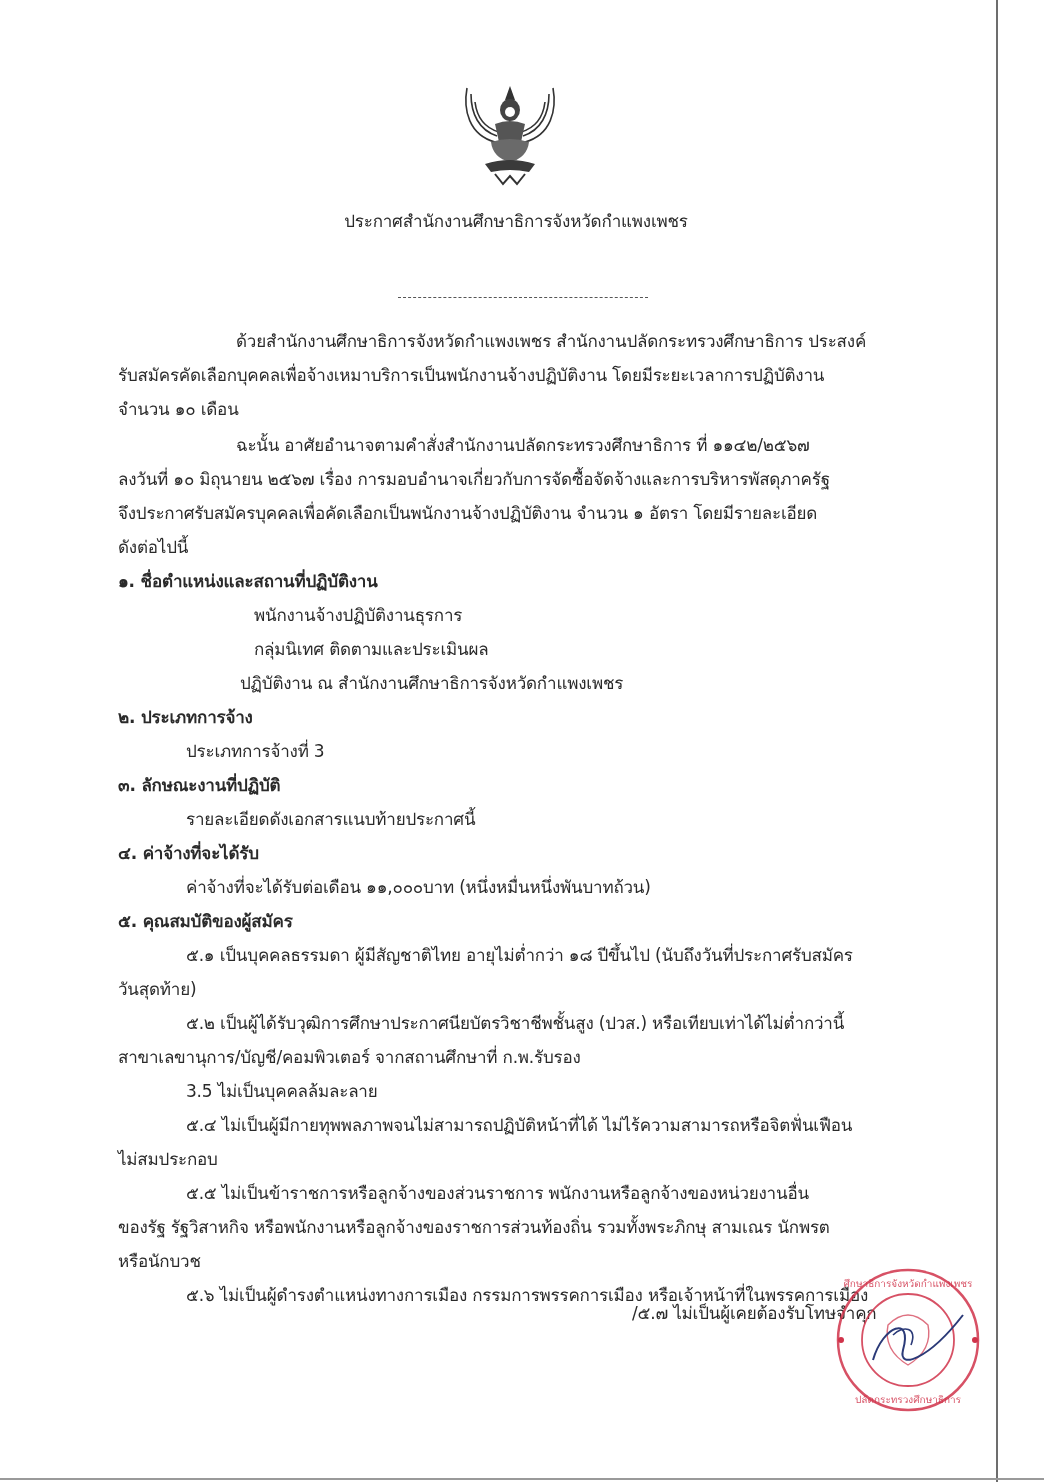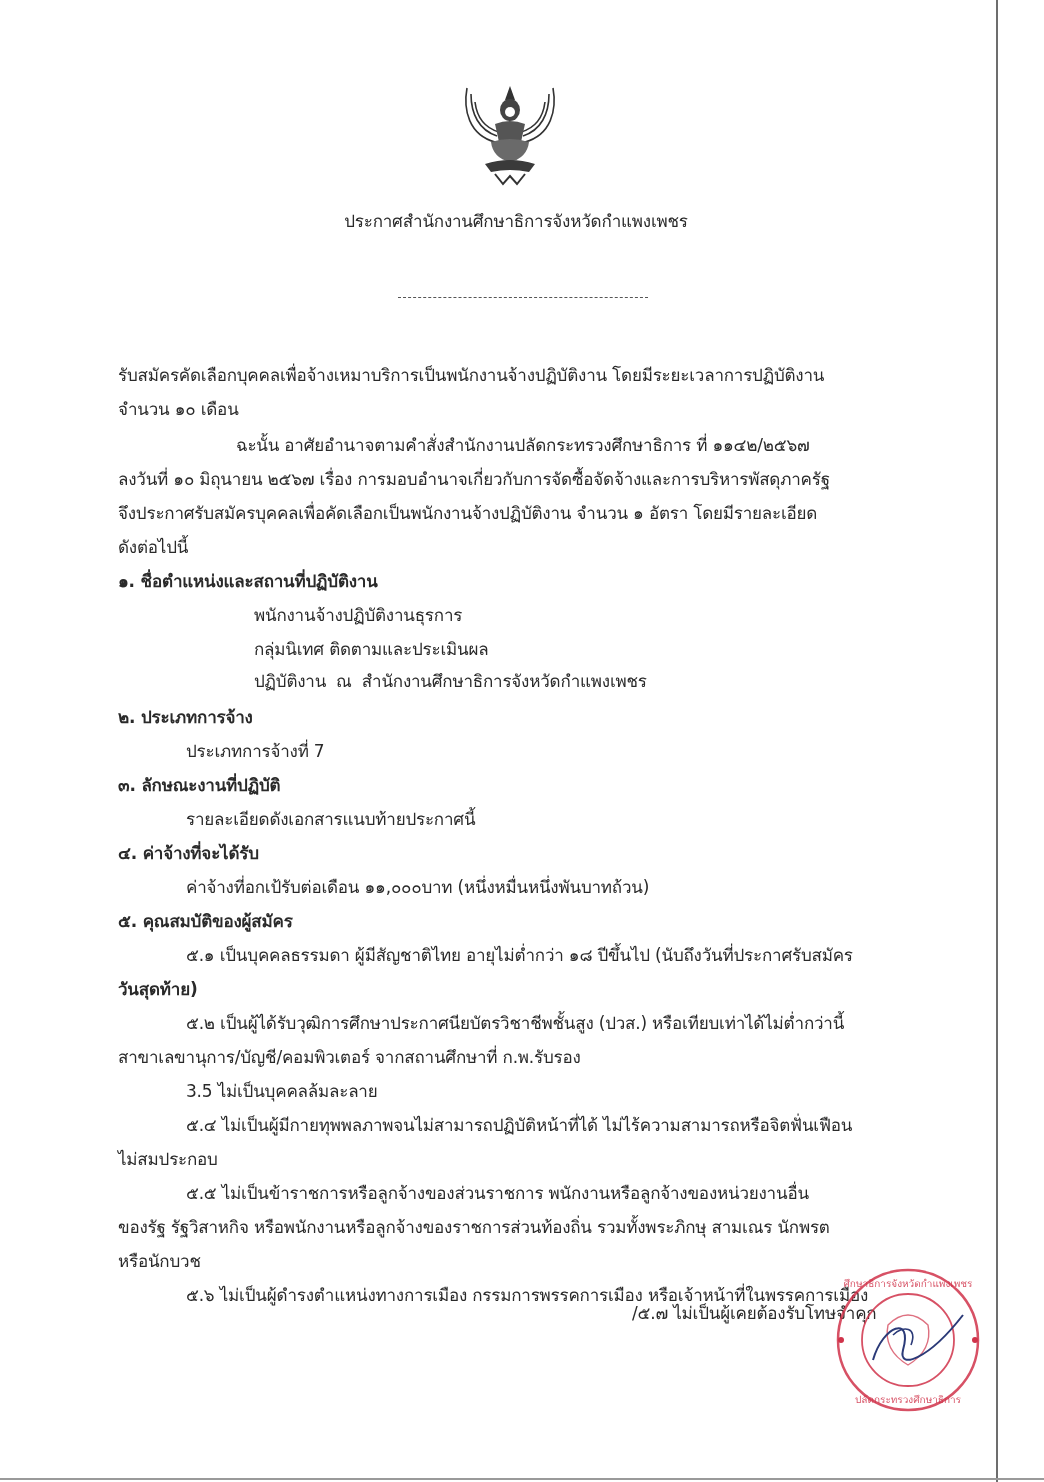--- a/index.html
+++ b/index.html
@@ -54,45 +54,46 @@
     <ellipse cx="55" cy="32" rx="5" ry="5" fill="#fff"></ellipse>
     <path d="M40 44 Q55 38 70 44 L66 62 Q55 68 44 62 Z" fill="#555"></path>
     <path d="M36 62 Q55 56 74 62 Q72 78 55 82 Q38 78 36 62 Z" fill="#6a6a6a"></path>
     <path d="M30 84 Q55 76 80 84 L74 92 Q55 88 36 92 Z" fill="#3a3a3a"></path>
     <path d="M40 94 L48 104 L55 96 L62 104 L70 94" fill="none" stroke="#333" stroke-width="2"></path>
   </svg>
 
   <div class="t center" style="top:210px;">ประกาศสำนักงานศึกษาธิการจังหวัดกำแพงเพชร</div>
   <div class="divider"></div>
 
+  <div class="t" style="left:236px; top:330px;">ด้วยสำนักงานศึกษาธิการจังหวัดกำแพงเพชร สำนักงานปลัดกระทรวงศึกษาธิการ ประสงค์</div>
   <div class="t" style="left:118px; top:364px;">รับสมัครคัดเลือกบุคคลเพื่อจ้างเหมาบริการเป็นพนักงานจ้างปฏิบัติงาน โดยมีระยะเวลาการปฏิบัติงาน</div>
   <div class="t" style="left:118px; top:398px;">จำนวน ๑๐ เดือน</div>
 
   <div class="t" style="left:236px; top:434px;">ฉะนั้น อาศัยอำนาจตามคำสั่งสำนักงานปลัดกระทรวงศึกษาธิการ ที่ ๑๑๔๒/๒๕๖๗</div>
   <div class="t" style="left:118px; top:468px;">ลงวันที่ ๑๐ มิถุนายน ๒๕๖๗ เรื่อง การมอบอำนาจเกี่ยวกับการจัดซื้อจัดจ้างและการบริหารพัสดุภาครัฐ</div>
   <div class="t" style="left:118px; top:502px;">จึงประกาศรับสมัครบุคคลเพื่อคัดเลือกเป็นพนักงานจ้างปฏิบัติงาน จำนวน ๑ อัตรา โดยมีรายละเอียด</div>
   <div class="t" style="left:118px; top:536px;">ดังต่อไปนี้</div>
 
   <div class="t h" style="left:118px; top:570px;">๑. ชื่อตำแหน่งและสถานที่ปฏิบัติงาน</div>
   <div class="t" style="left:254px; top:604px;">พนักงานจ้างปฏิบัติงานธุรการ</div>
   <div class="t" style="left:254px; top:638px;">กลุ่มนิเทศ ติดตามและประเมินผล</div>
-  <div class="t" style="left:254px; top:672px;font-family:Liberation Mono, monospace;">ปฏิบัติงาน ณ สำนักงานศึกษาธิการจังหวัดกำแพงเพชร</div>
+  <div class="t" style="left:240px; top:672px;">ปฏิบัติงาน ณ สำนักงานศึกษาธิการจังหวัดกำแพงเพชร</div>
 
   <div class="t h" style="left:118px; top:706px;">๒. ประเภทการจ้าง</div>
-  <div class="t" style="left:186px; top:740px;">ประเภทการจ้างที่ 7</div>
+  <div class="t" style="left:186px; top:740px;">ประเภทการจ้างที่ 3</div>
 
   <div class="t h" style="left:118px; top:774px;">๓. ลักษณะงานที่ปฏิบัติ</div>
   <div class="t" style="left:186px; top:808px;">รายละเอียดดังเอกสารแนบท้ายประกาศนี้</div>
 
   <div class="t h" style="left:118px; top:842px;">๔. ค่าจ้างที่จะได้รับ</div>
-  <div class="t" style="left:186px; top:876px;">ค่าจ้างที่อกเป้รับต่อเดือน ๑๑,๐๐๐บาท (หนึ่งหมื่นหนึ่งพันบาทถ้วน)</div>
+  <div class="t" style="left:186px; top:876px;">ค่าจ้างที่จะได้รับต่อเดือน ๑๑,๐๐๐บาท (หนึ่งหมื่นหนึ่งพันบาทถ้วน)</div>
 
   <div class="t h" style="left:118px; top:910px;">๕. คุณสมบัติของผู้สมัคร</div>
   <div class="t" style="left:186px; top:944px;">๕.๑ เป็นบุคคลธรรมดา ผู้มีสัญชาติไทย อายุไม่ต่ำกว่า ๑๘ ปีขึ้นไป (นับถึงวันที่ประกาศรับสมัคร</div>
-  <div class="t" style="left:118px; top:978px;font-weight:bold;">วันสุดท้าย)</div>
+  <div class="t" style="left:118px; top:978px;">วันสุดท้าย)</div>
   <div class="t" style="left:186px; top:1012px;">๕.๒ เป็นผู้ได้รับวุฒิการศึกษาประกาศนียบัตรวิชาชีพชั้นสูง (ปวส.) หรือเทียบเท่าได้ไม่ต่ำกว่านี้</div>
   <div class="t" style="left:118px; top:1046px;">สาขาเลขานุการ/บัญชี/คอมพิวเตอร์ จากสถานศึกษาที่ ก.พ.รับรอง</div>
   <div class="t" style="left:186px; top:1080px;">3.5 ไม่เป็นบุคคลล้มละลาย</div>
   <div class="t" style="left:186px; top:1114px;">๕.๔ ไม่เป็นผู้มีกายทุพพลภาพจนไม่สามารถปฏิบัติหน้าที่ได้ ไม่ไร้ความสามารถหรือจิตฟั่นเฟือน</div>
   <div class="t" style="left:118px; top:1148px;">ไม่สมประกอบ</div>
   <div class="t" style="left:186px; top:1182px;">๕.๕ ไม่เป็นข้าราชการหรือลูกจ้างของส่วนราชการ พนักงานหรือลูกจ้างของหน่วยงานอื่น</div>
   <div class="t" style="left:118px; top:1216px;">ของรัฐ รัฐวิสาหกิจ หรือพนักงานหรือลูกจ้างของราชการส่วนท้องถิ่น รวมทั้งพระภิกษุ สามเณร นักพรต</div>
   <div class="t" style="left:118px; top:1250px;">หรือนักบวช</div>
   <div class="t" style="left:186px; top:1284px;">๕.๖ ไม่เป็นผู้ดำรงตำแหน่งทางการเมือง กรรมการพรรคการเมือง หรือเจ้าหน้าที่ในพรรคการเมือง</div>
 

